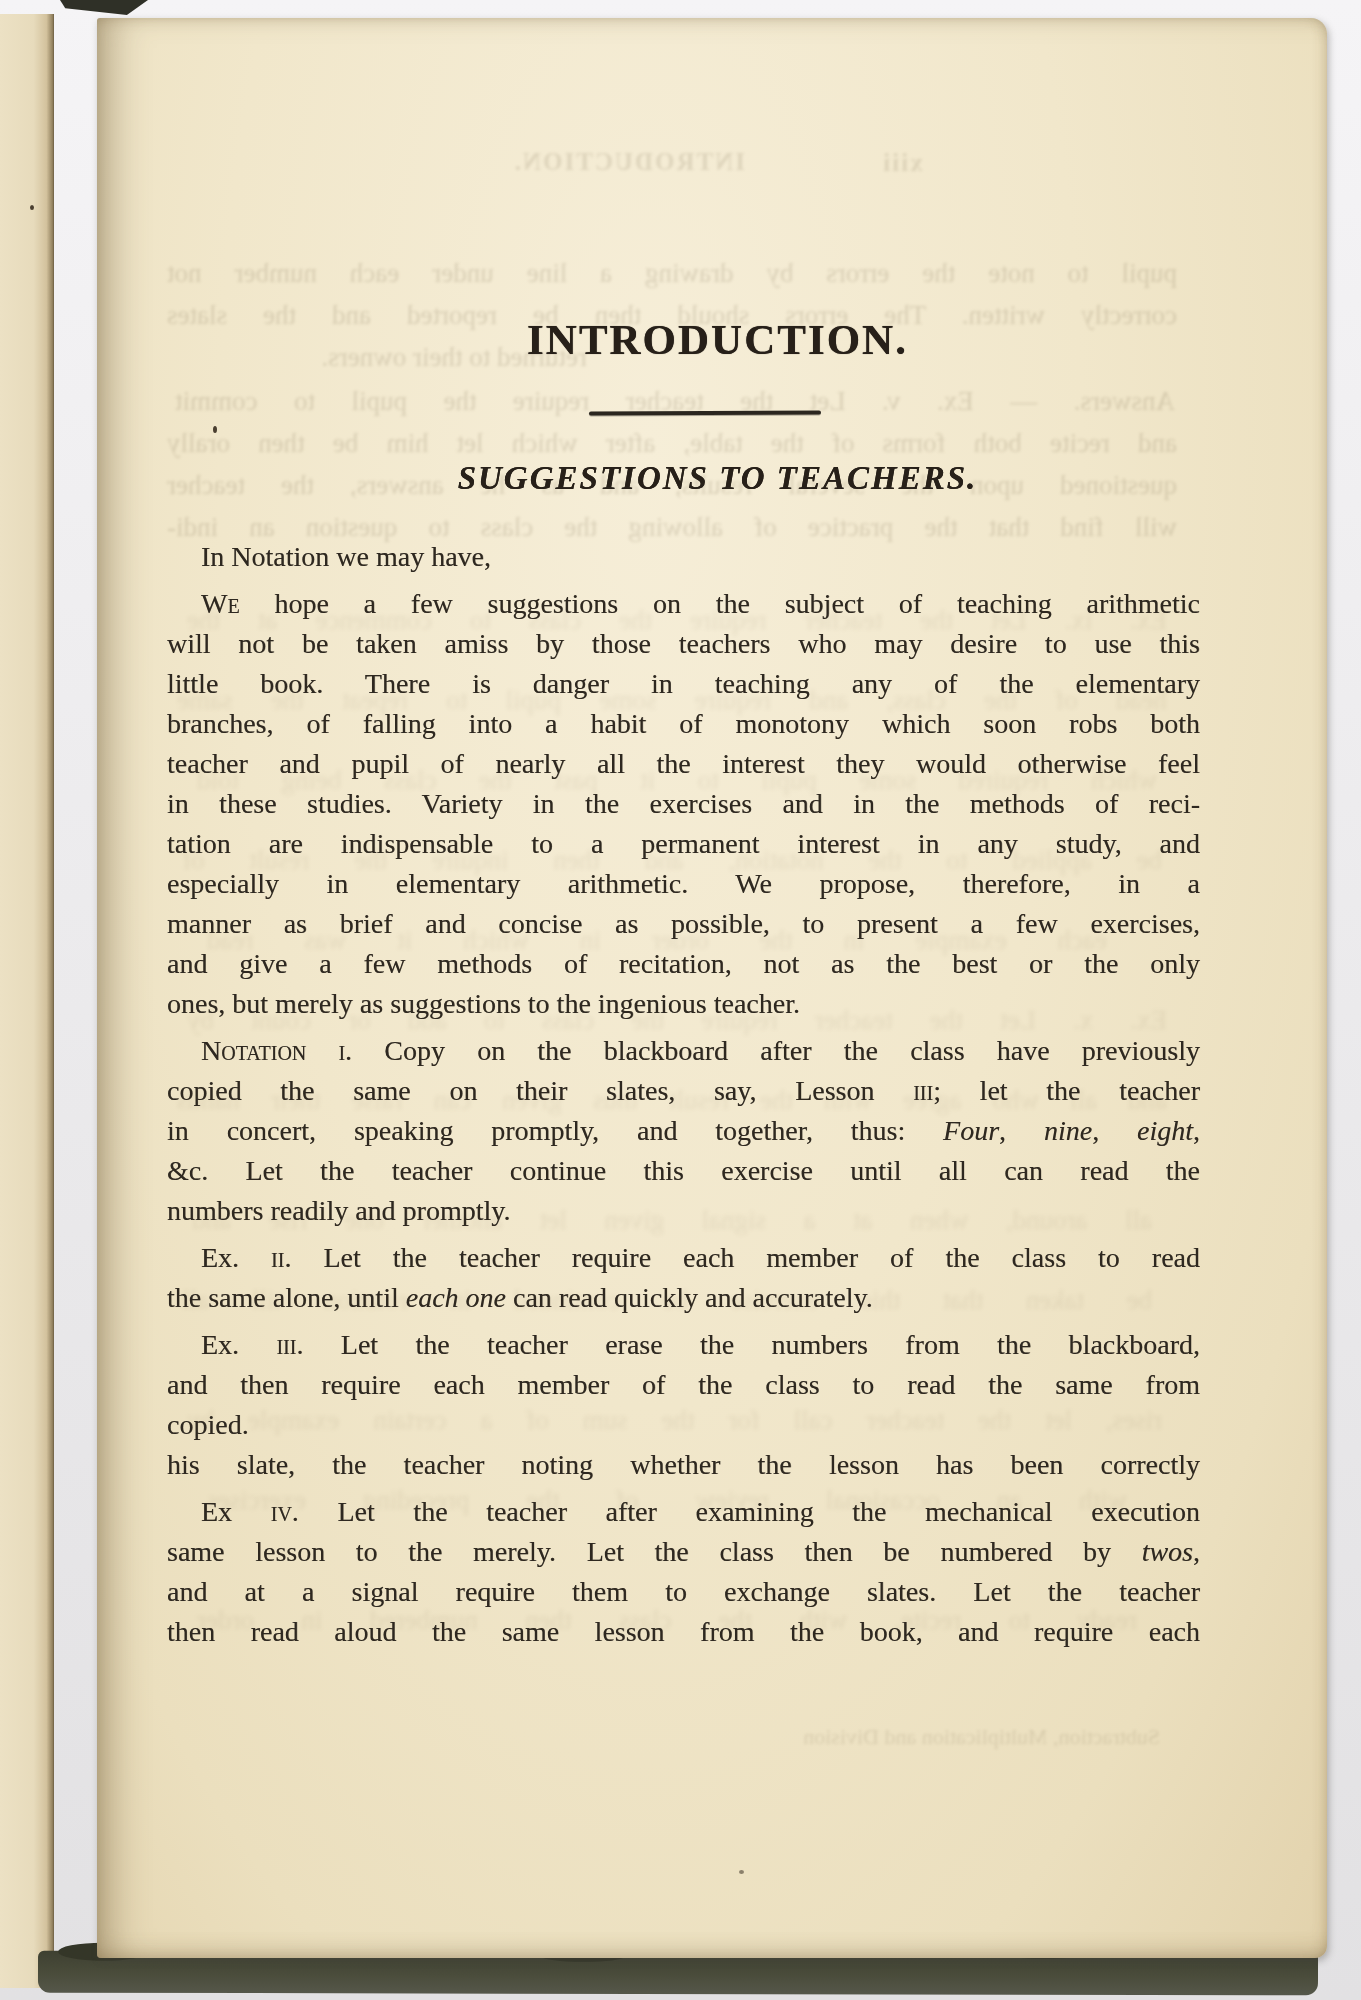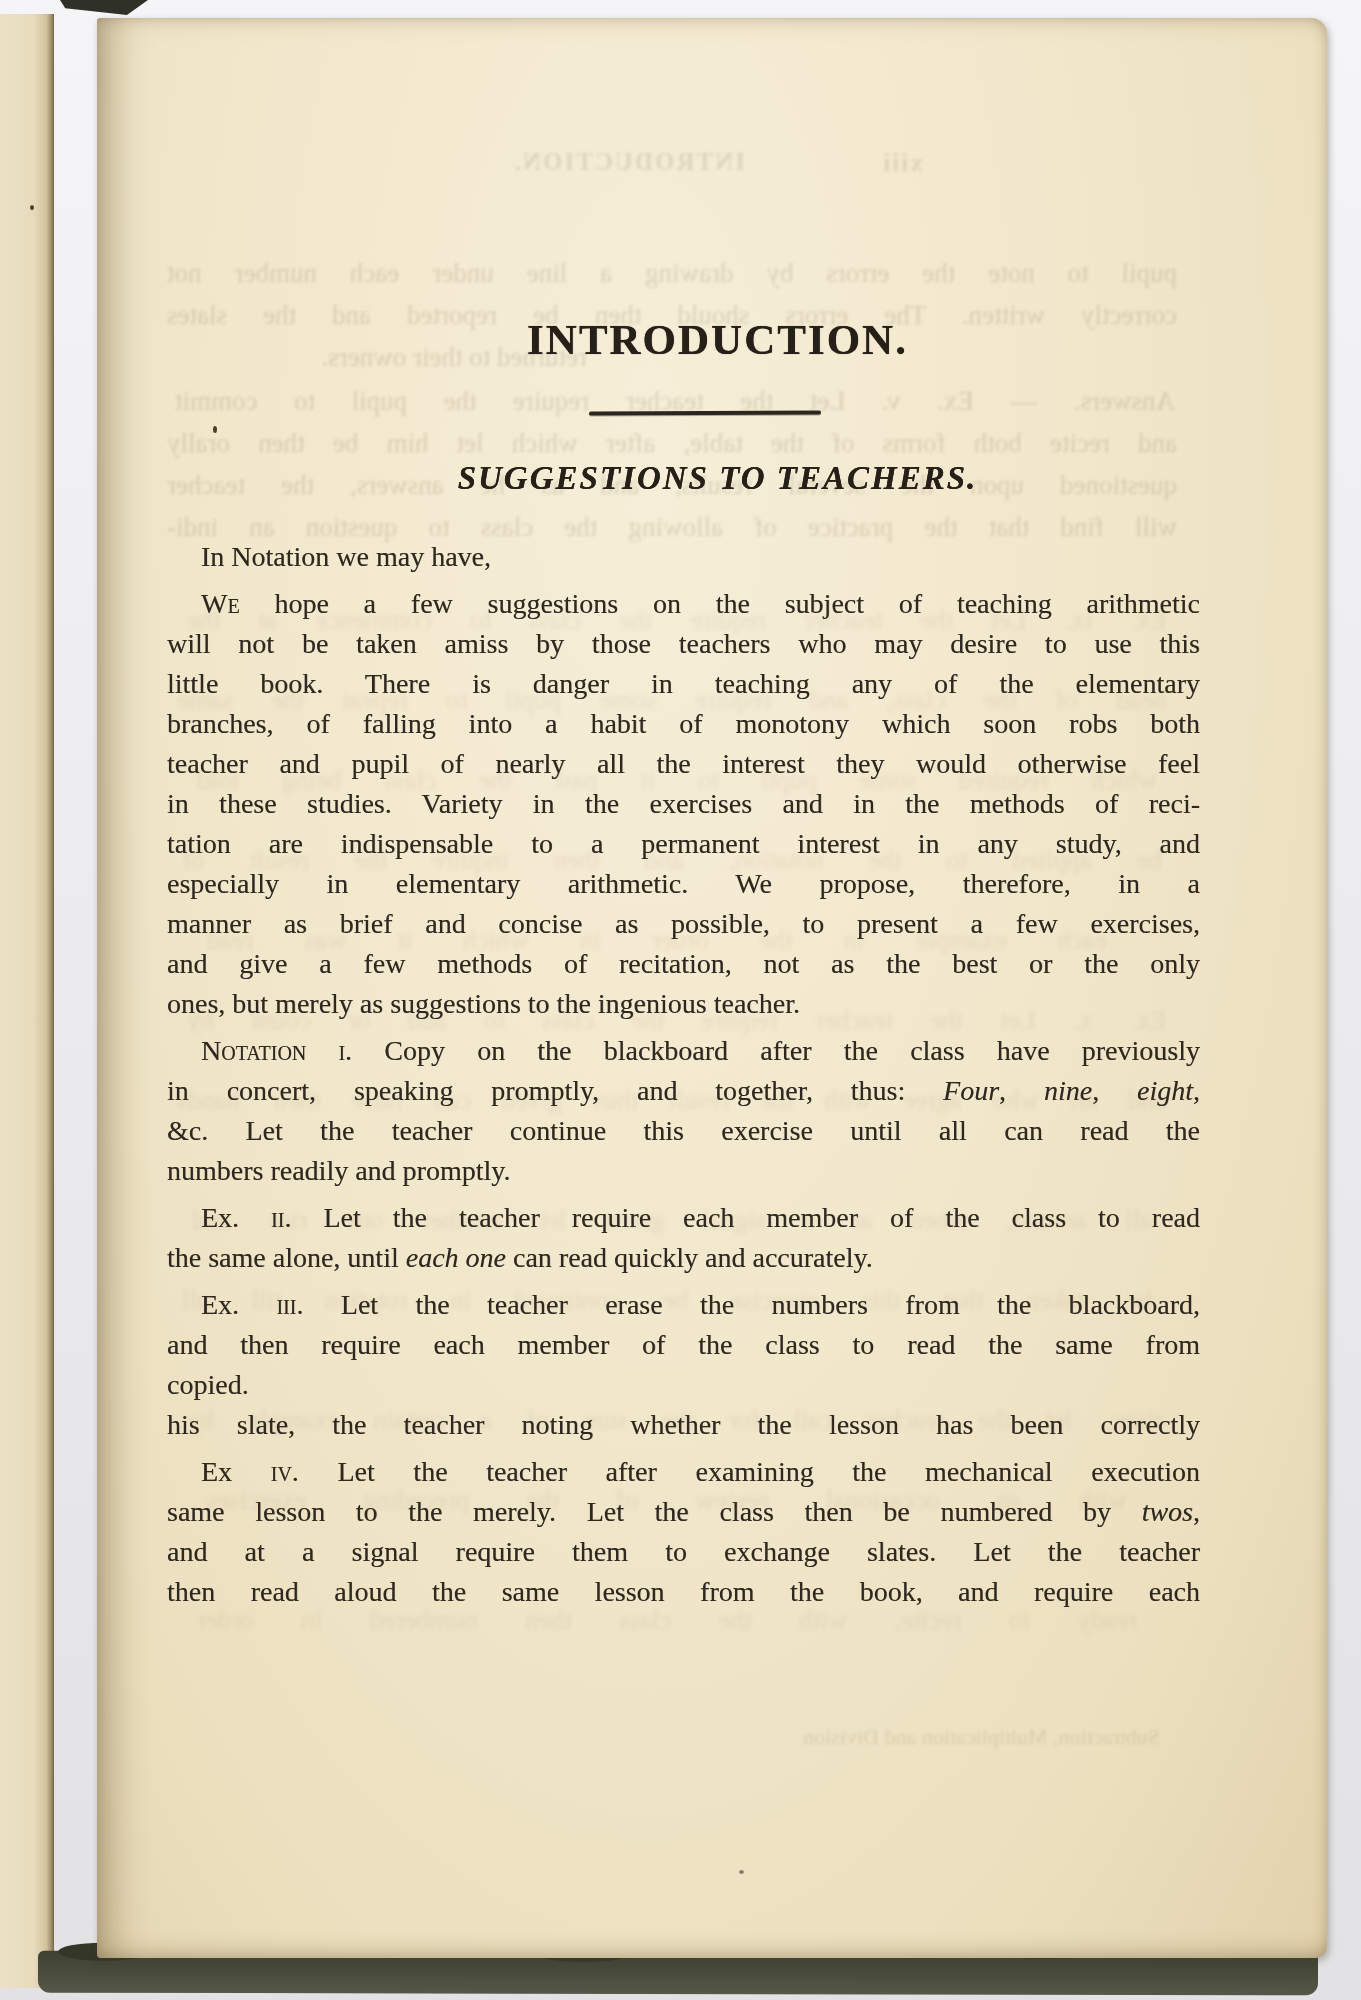--- a/index.html
+++ b/index.html
@@ -141,20 +141,21 @@
         <div class="ln"><span>teacher and pupil of nearly all the interest they would otherwise feel</span></div>
         <div class="ln"><span>in these studies.  Variety in the exercises and in the methods of reci-</span></div>
         <div class="ln"><span>tation are indispensable to a permanent interest in any study, and</span></div>
         <div class="ln"><span>especially in elementary arithmetic.  We propose, therefore, in a</span></div>
         <div class="ln"><span>manner as brief and concise as possible, to present a few exercises,</span></div>
         <div class="ln"><span>and give a few methods of recitation, not as the best or the only</span></div>
         <div class="ln end"><span>ones, but merely as suggestions to the ingenious teacher.</span></div>
       </div>
       <div class="para">
         <div class="ln ind"><span class="sc">Notation i.</span><span>  Copy on the blackboard after the class have previously</span></div>
+        <div class="ln"><span>copied the same on their slates, say, Lesson </span><span class="sc">iii</span><span>; let the teacher</span></div>
         <div class="ln"><span>in concert, speaking promptly, and together, thus: </span><span class="i">Four</span><span>, </span><span class="i">nine</span><span>, </span><span class="i">eight</span><span>,</span></div>
         <div class="ln"><span>&amp;c.  Let the teacher continue this exercise until all can read the</span></div>
         <div class="ln end"><span>numbers readily and promptly.</span></div>
       </div>
       <div class="para">
         <div class="ln ind"><span>Ex. </span><span class="sc">ii.</span><span> Let the teacher require each member of the class to read</span></div>
         <div class="ln end"><span>the same alone, until </span><span class="i">each one</span><span> can read quickly and accurately.</span></div>
       </div>
       <div class="para">
         <div class="ln ind"><span>Ex. </span><span class="sc">iii.</span><span> Let the teacher erase the numbers from the blackboard,</span></div>

